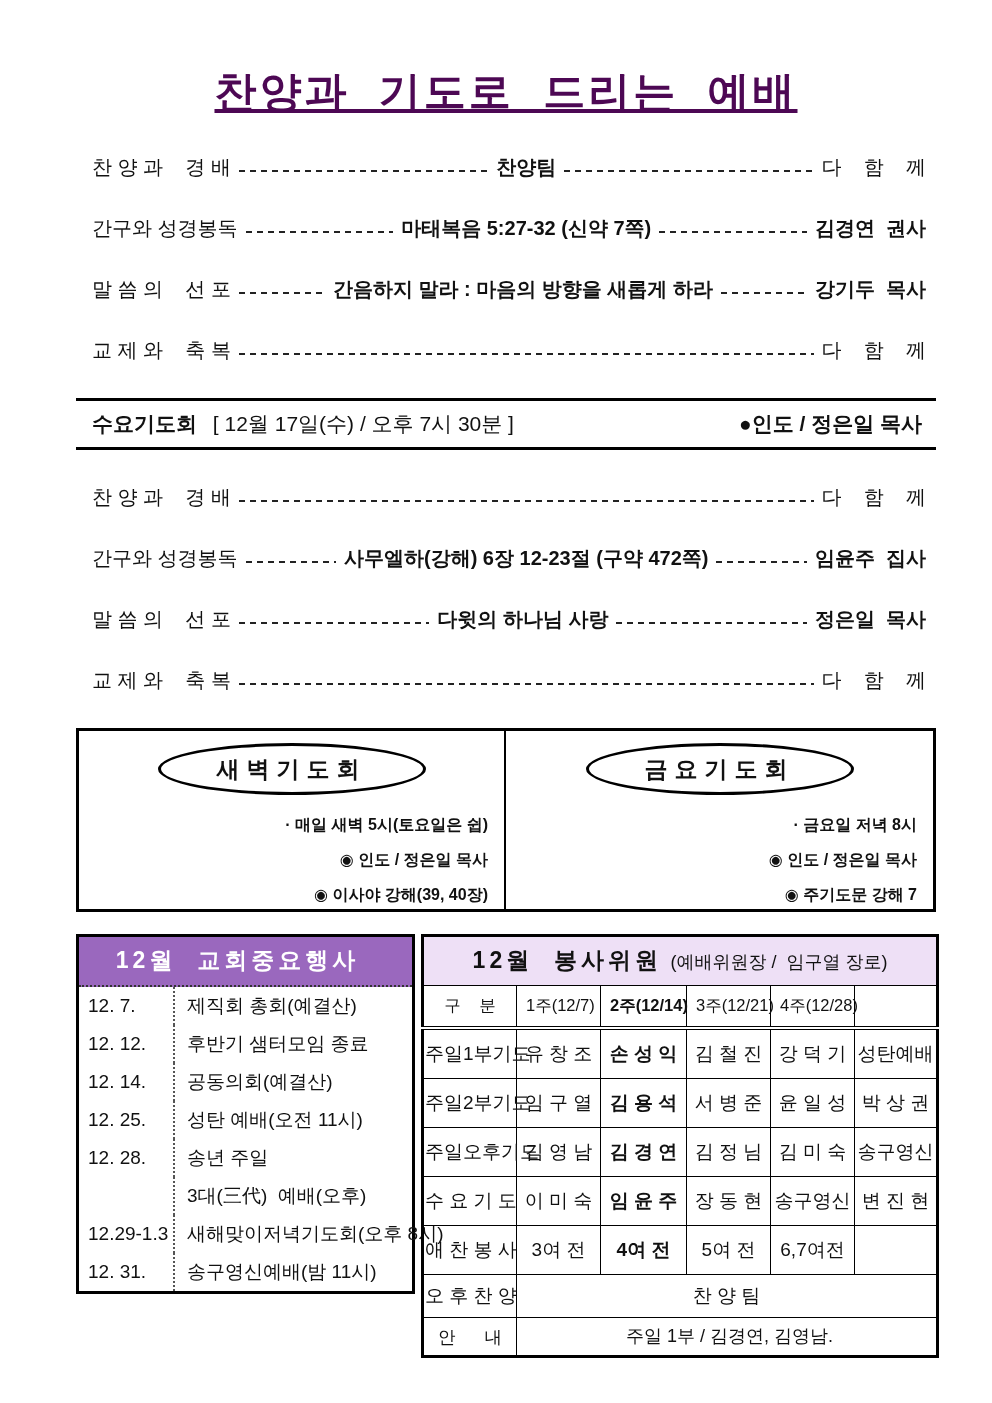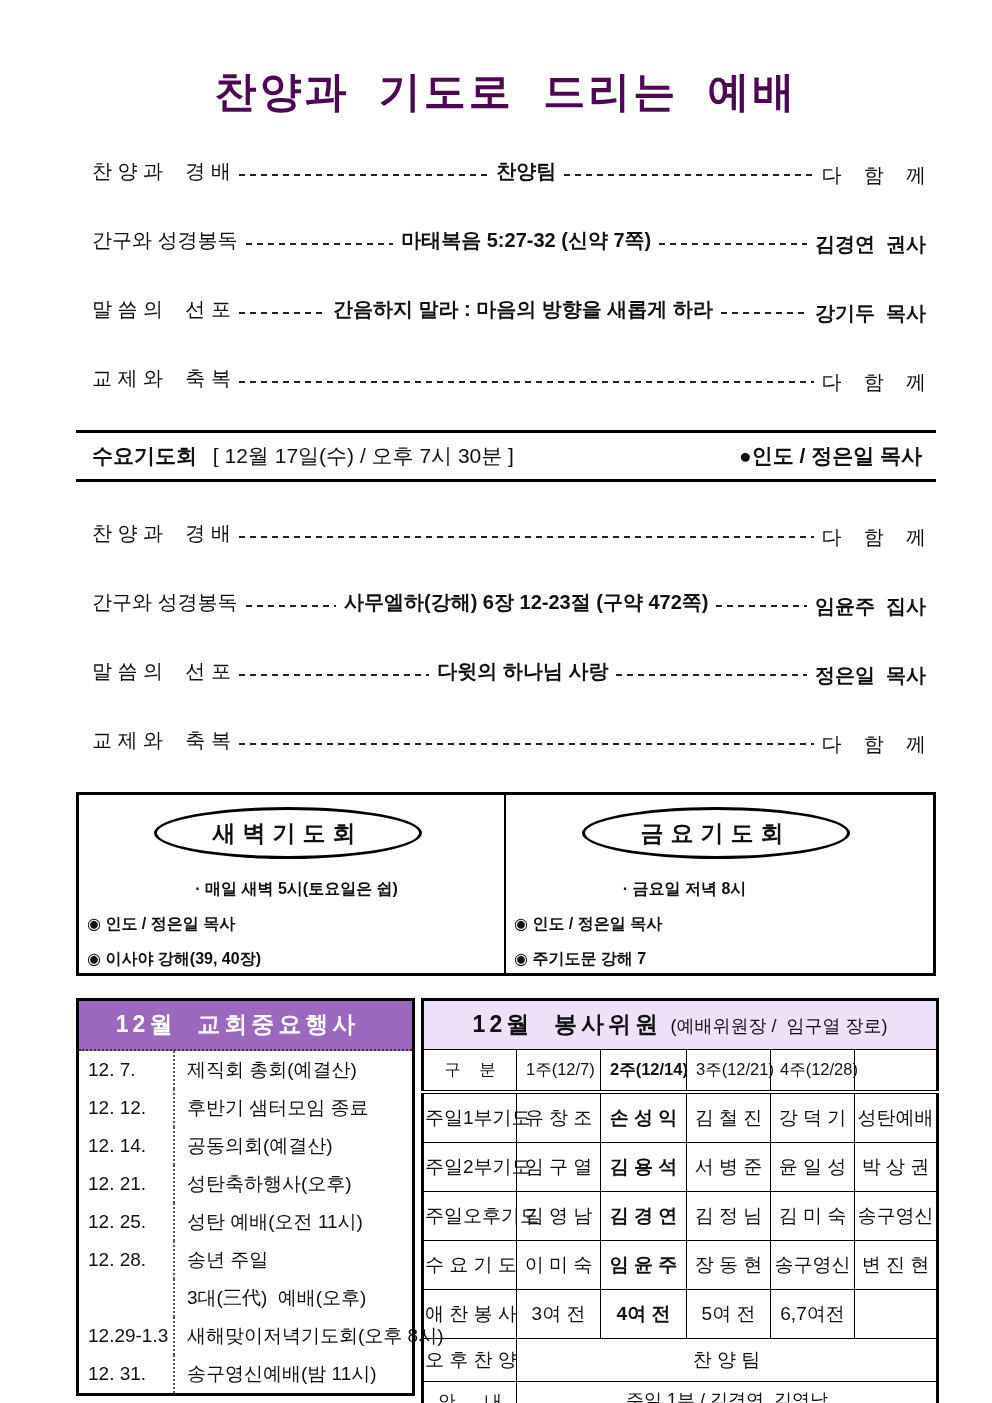--- a/index.html
+++ b/index.html
@@ -21,20 +21,21 @@
   .keep{white-space:pre;}
 
   
   .main-title{
     margin-top:64px;
     text-align:center;
     font-size:42px;
     font-weight:800;
     letter-spacing:3px;
     color:var(--title-color,#4d0854);
+    text-decoration:underline;
   }
 
   
   .band{
     margin-top:24px;
     border-top:3px solid var(--ink);
     border-bottom:3px solid var(--ink);
     padding:9px 14px 9px 16px;
     display:flex;align-items:center;justify-content:space-between;
     font-size:21px;
@@ -45,35 +46,35 @@
 
   
   .orders{padding:4px 10px 0 16px;}
   .orow{
     display:flex;align-items:center;
     margin:30px 0 34px 0;
     font-size:20px;
   }
   .olabel{flex:0 0 auto;}
   .ocenter{flex:0 0 auto;font-weight:800;}
-  .oright{flex:0 0 auto;font-weight:600;margin-top:8px;}
+  .oright{flex:0 0 auto;font-weight:600;}
   .oright.plain{font-weight:500;}
   .dash{
     flex:1 1 auto;min-width:26px;height:2px;margin:6px 8px 0 8px;
     background:repeating-linear-gradient(90deg,#222 0,#222 6px,transparent 6px,transparent 11px);
   }
 
   
   .boxes{
     margin-top:20px;
     border:3px solid var(--ink);
     display:flex;
     height:184px;
   }
-  .pbox{flex:1 1 50%;padding:10px 16px 8px 8px;}
+  .pbox{flex:1 1 50%;padding:10px 16px 8px 16px;text-align:right;}
   .pbox.left{border-right:2px solid var(--ink);}
   .oval{
     width:268px;height:52px;margin:2px auto 12px auto;
     border:3px solid var(--ink);border-radius:50%;
     display:flex;align-items:center;justify-content:center;
     font-size:23px;font-weight:800;letter-spacing:7px;
   }
   .pline{font-size:16px;font-weight:700;line-height:35px;}
   .pline.time{padding-left:27%;font-weight:700;}
 
@@ -221,24 +222,20 @@
         <div class="e-date keep">12. 7.</div>
         <div class="e-event keep">제직회 총회(예결산)</div>
       </div>
       <div class="e-row">
         <div class="e-date keep">12. 12.</div>
         <div class="e-event keep">후반기 샘터모임 종료</div>
       </div>
       <div class="e-row">
         <div class="e-date keep">12. 14.</div>
         <div class="e-event keep">공동의회(예결산)</div>
-      </div>
-      <div class="e-row">
-        <div class="e-date keep">12. 21.</div>
-        <div class="e-event keep">성탄축하행사(오후)</div>
       </div>
       <div class="e-row">
         <div class="e-date keep">12. 25.</div>
         <div class="e-event keep">성탄 예배(오전 11시)</div>
       </div>
       <div class="e-row">
         <div class="e-date keep">12. 28.</div>
         <div class="e-event keep">송년 주일</div>
       </div>
       <div class="e-row">

